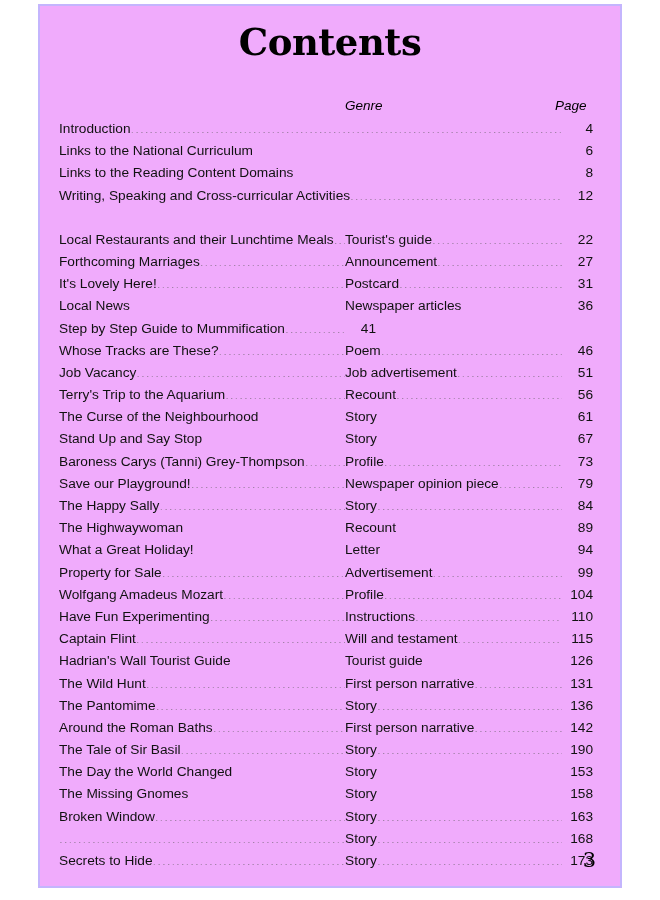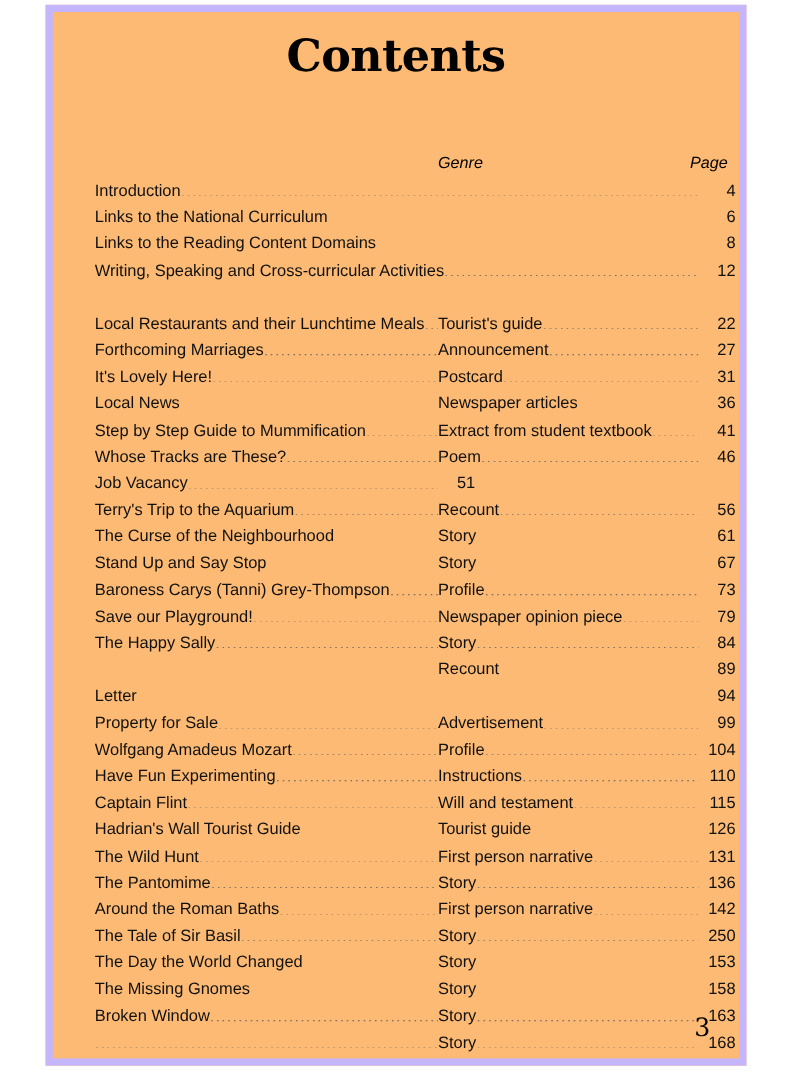--- a/index.html
+++ b/index.html
@@ -14,44 +14,43 @@
     color: #000000;
     overflow: hidden;
   }
 
   .page {
     position: absolute;
     left: 38px;
     top: 4px;
     width: 584px;
     height: 884px;
-    border: 6px solid #c4b5fd;
-    background: #fdba74;
+    border: 2px solid #c4b5fd;
+    background: #f0abfc;
     box-sizing: border-box;
     overflow: hidden;
   }
 
   .page-title {
     text-align: center;
     font-family: "DejaVu Serif", "Liberation Serif", serif;
     font-weight: bold;
     font-size: 37px;
     letter-spacing: -0.5px;
     margin: 12px 0 0 0;
     padding: 0;
     line-height: 48px;
     color: #000000;
   }
 
   .toc {
     position: absolute;
-    left: 35px;
+    left: 19px;
     top: 92px;
     width: 534px;
-    margin-top: 26px;
   }
 
   
   .head-row {
     display: flex;
     align-items: baseline;
     font-style: italic;
     font-size: 13.5px;
     height: 20px;
     color: #000000;
@@ -215,42 +214,42 @@
             <span class="txt">Newspaper articles</span>
             <span class="leader"></span>
           </span>
           <span class="pageno">36</span>
         </div>
         <div class="row split">
           <span class="cell-title">
             <span class="txt">Step by Step Guide to Mummification</span>
             <span class="leader"></span>
           </span>
-          <span class="cell-genre">
-            <span class="txt">Extract from student textbook</span>
-            <span class="leader"></span>
-          </span>
           <span class="pageno">41</span>
         </div>
         <div class="row split">
           <span class="cell-title">
             <span class="txt">Whose Tracks are These?</span>
             <span class="leader"></span>
           </span>
           <span class="cell-genre">
             <span class="txt">Poem</span>
             <span class="leader"></span>
           </span>
           <span class="pageno">46</span>
         </div>
         <div class="row split">
           <span class="cell-title">
             <span class="txt">Job Vacancy</span>
             <span class="leader"></span>
           </span>
+          <span class="cell-genre">
+            <span class="txt">Job advertisement</span>
+            <span class="leader"></span>
+          </span>
           <span class="pageno">51</span>
         </div>
         <div class="row split">
           <span class="cell-title">
             <span class="txt">Terry's Trip to the Aquarium</span>
             <span class="leader"></span>
           </span>
           <span class="cell-genre">
             <span class="txt">Recount</span>
             <span class="leader"></span>
@@ -307,29 +306,34 @@
             <span class="leader"></span>
           </span>
           <span class="cell-genre">
             <span class="txt">Story</span>
             <span class="leader"></span>
           </span>
           <span class="pageno">84</span>
         </div>
         <div class="row split">
           <span class="cell-title">
+            <span class="txt">The Highwaywoman</span>
             <span class="leader"></span>
           </span>
           <span class="cell-genre">
             <span class="txt">Recount</span>
             <span class="leader"></span>
           </span>
           <span class="pageno">89</span>
         </div>
         <div class="row split">
+          <span class="cell-title">
+            <span class="txt">What a Great Holiday!</span>
+            <span class="leader"></span>
+          </span>
           <span class="cell-genre">
             <span class="txt">Letter</span>
             <span class="leader"></span>
           </span>
           <span class="pageno">94</span>
         </div>
         <div class="row split">
           <span class="cell-title">
             <span class="txt">Property for Sale</span>
             <span class="leader"></span>
@@ -419,21 +423,21 @@
         </div>
         <div class="row split">
           <span class="cell-title">
             <span class="txt">The Tale of Sir Basil</span>
             <span class="leader"></span>
           </span>
           <span class="cell-genre">
             <span class="txt">Story</span>
             <span class="leader"></span>
           </span>
-          <span class="pageno">250</span>
+          <span class="pageno">190</span>
         </div>
         <div class="row split">
           <span class="cell-title">
             <span class="txt">The Day the World Changed</span>
             <span class="leader"></span>
           </span>
           <span class="cell-genre">
             <span class="txt">Story</span>
             <span class="leader"></span>
           </span>

